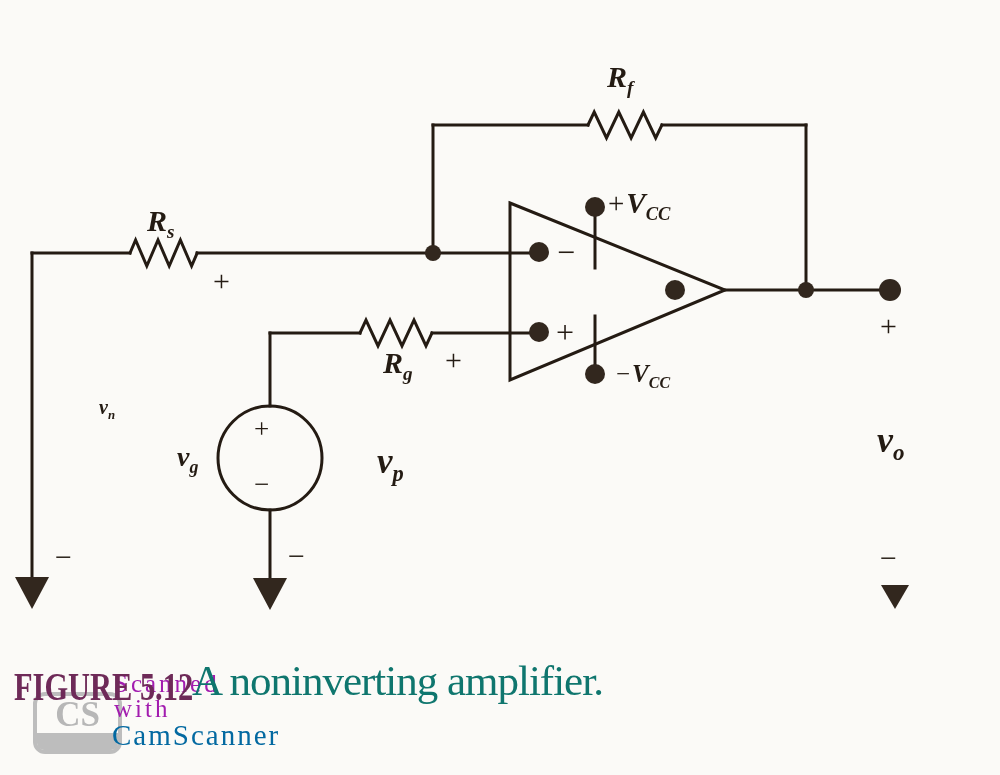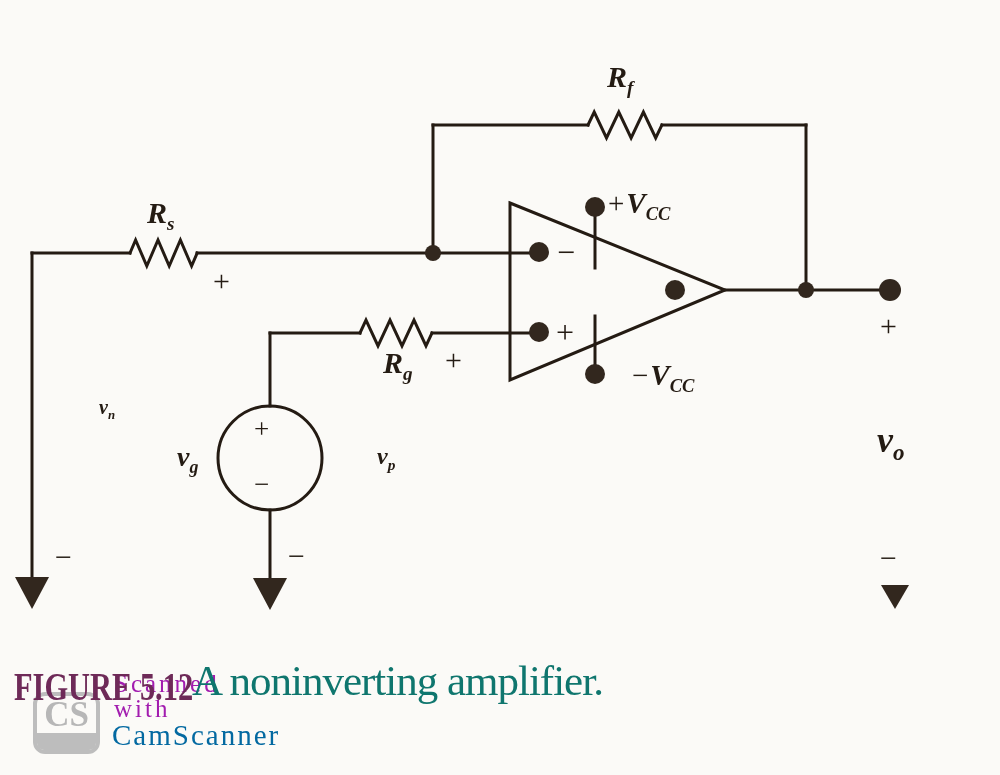--- a/index.html
+++ b/index.html
@@ -54,20 +54,21 @@
     line-height:1;
     white-space:nowrap;
   }
   .watermark { position:absolute; left:0; top:0; z-index:1; }
   .cs-badge {
     position:absolute;
     left:33px; top:692px;
     width:59px; height:54px;
     border:4px solid #bdbdbd;
     border-radius:12px;
+    padding-left:22px;
   }
   .cs-badge .cs-text {
     position:absolute;
     left:0; right:0; top:1px;
     text-align:center;
     font-size:35px;
     font-weight:bold;
     color:#b7b7b7;
     line-height:1;
   }
@@ -134,27 +135,27 @@
       <circle cx="806" cy="290" r="8"></circle>
       <circle cx="890" cy="290" r="11"></circle>
 
       <polygon points="15,577 49,577 32,609"></polygon>
       <polygon points="253,578 287,578 270,610"></polygon>
       <polygon points="881,585 909,585 895,609"></polygon>
     </g>
   </svg>
 
   <div class="lbl" style="left:607px; top:62px;"><span>R</span><sub>f</sub></div>
-  <div class="lbl" style="left:147px; top:198px;"><span>R</span><sub>s</sub></div>
+  <div class="lbl" style="left:147px; top:206px;"><span>R</span><sub>s</sub></div>
   <div class="lbl" style="left:383px; top:348px;"><span>R</span><sub>g</sub></div>
   <div class="lbl" style="left:608px; top:189px; font-size:29px;"><span class="sign-prefix">+</span><span>V</span><sub>CC</sub></div>
-  <div class="lbl" style="left:632px; top:361px; font-size:29px;"><span class="sign-prefix">−</span><span>V</span><sub>CC</sub></div>
+  <div class="lbl" style="left:616px; top:361px; font-size:25px;"><span class="sign-prefix">−</span><span>V</span><sub>CC</sub></div>
   <div class="lbl" style="left:99px; top:397px; font-size:20px;"><span>v</span><sub>n</sub></div>
   <div class="lbl" style="left:177px; top:443px; font-size:28px;"><span>v</span><sub>g</sub></div>
-  <div class="lbl" style="left:377px; top:444px; font-size:24px;"><span>v</span><sub>p</sub></div>
+  <div class="lbl" style="left:377px; top:444px; font-size:35px;"><span>v</span><sub>p</sub></div>
   <div class="lbl" style="left:877px; top:422px; font-size:36px;"><span>v</span><sub>o</sub></div>
 
   <div class="sign" style="left:213px; top:266px;">+</div>
   <div class="sign" style="left:55px; top:542px;">−</div>
   <div class="sign" style="left:445px; top:345px;">+</div>
   <div class="sign" style="left:288px; top:541px;">−</div>
   <div class="sign" style="left:880px; top:311px;">+</div>
   <div class="sign" style="left:880px; top:543px;">−</div>
   <div class="sign" style="left:557px; top:236px; font-size:32px;">−</div>
   <div class="sign" style="left:556px; top:316px; font-size:32px;">+</div>

